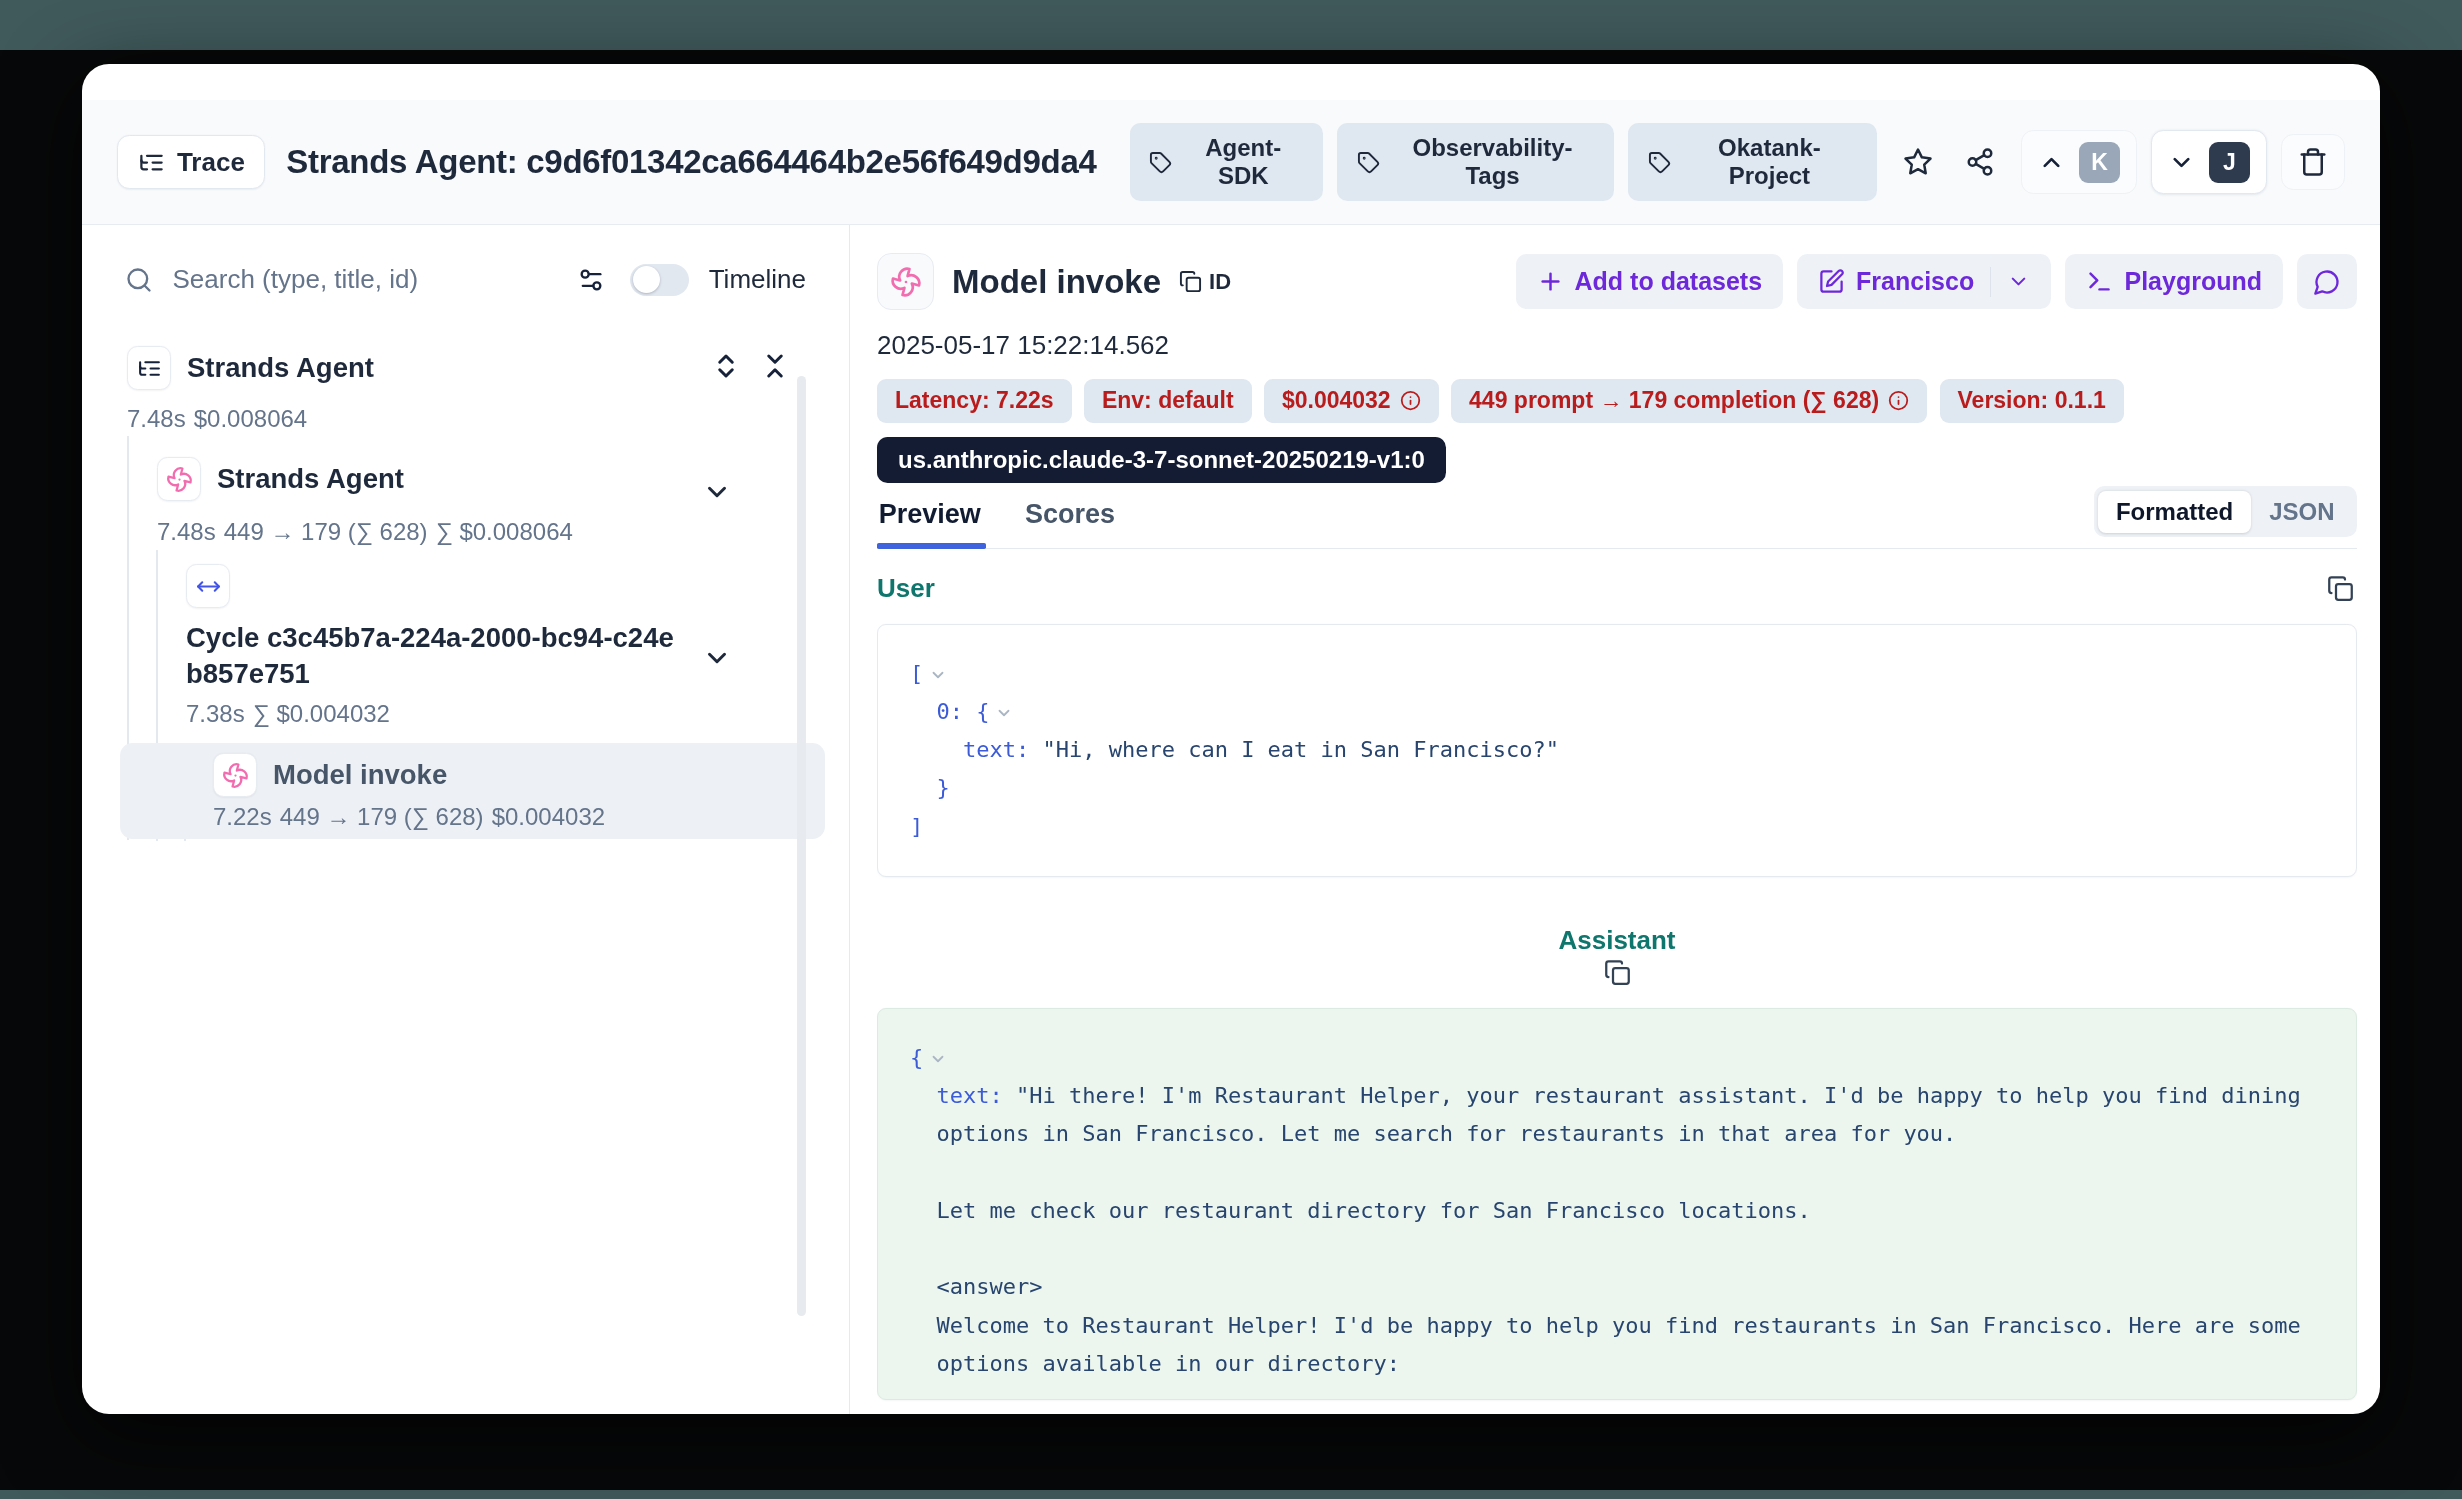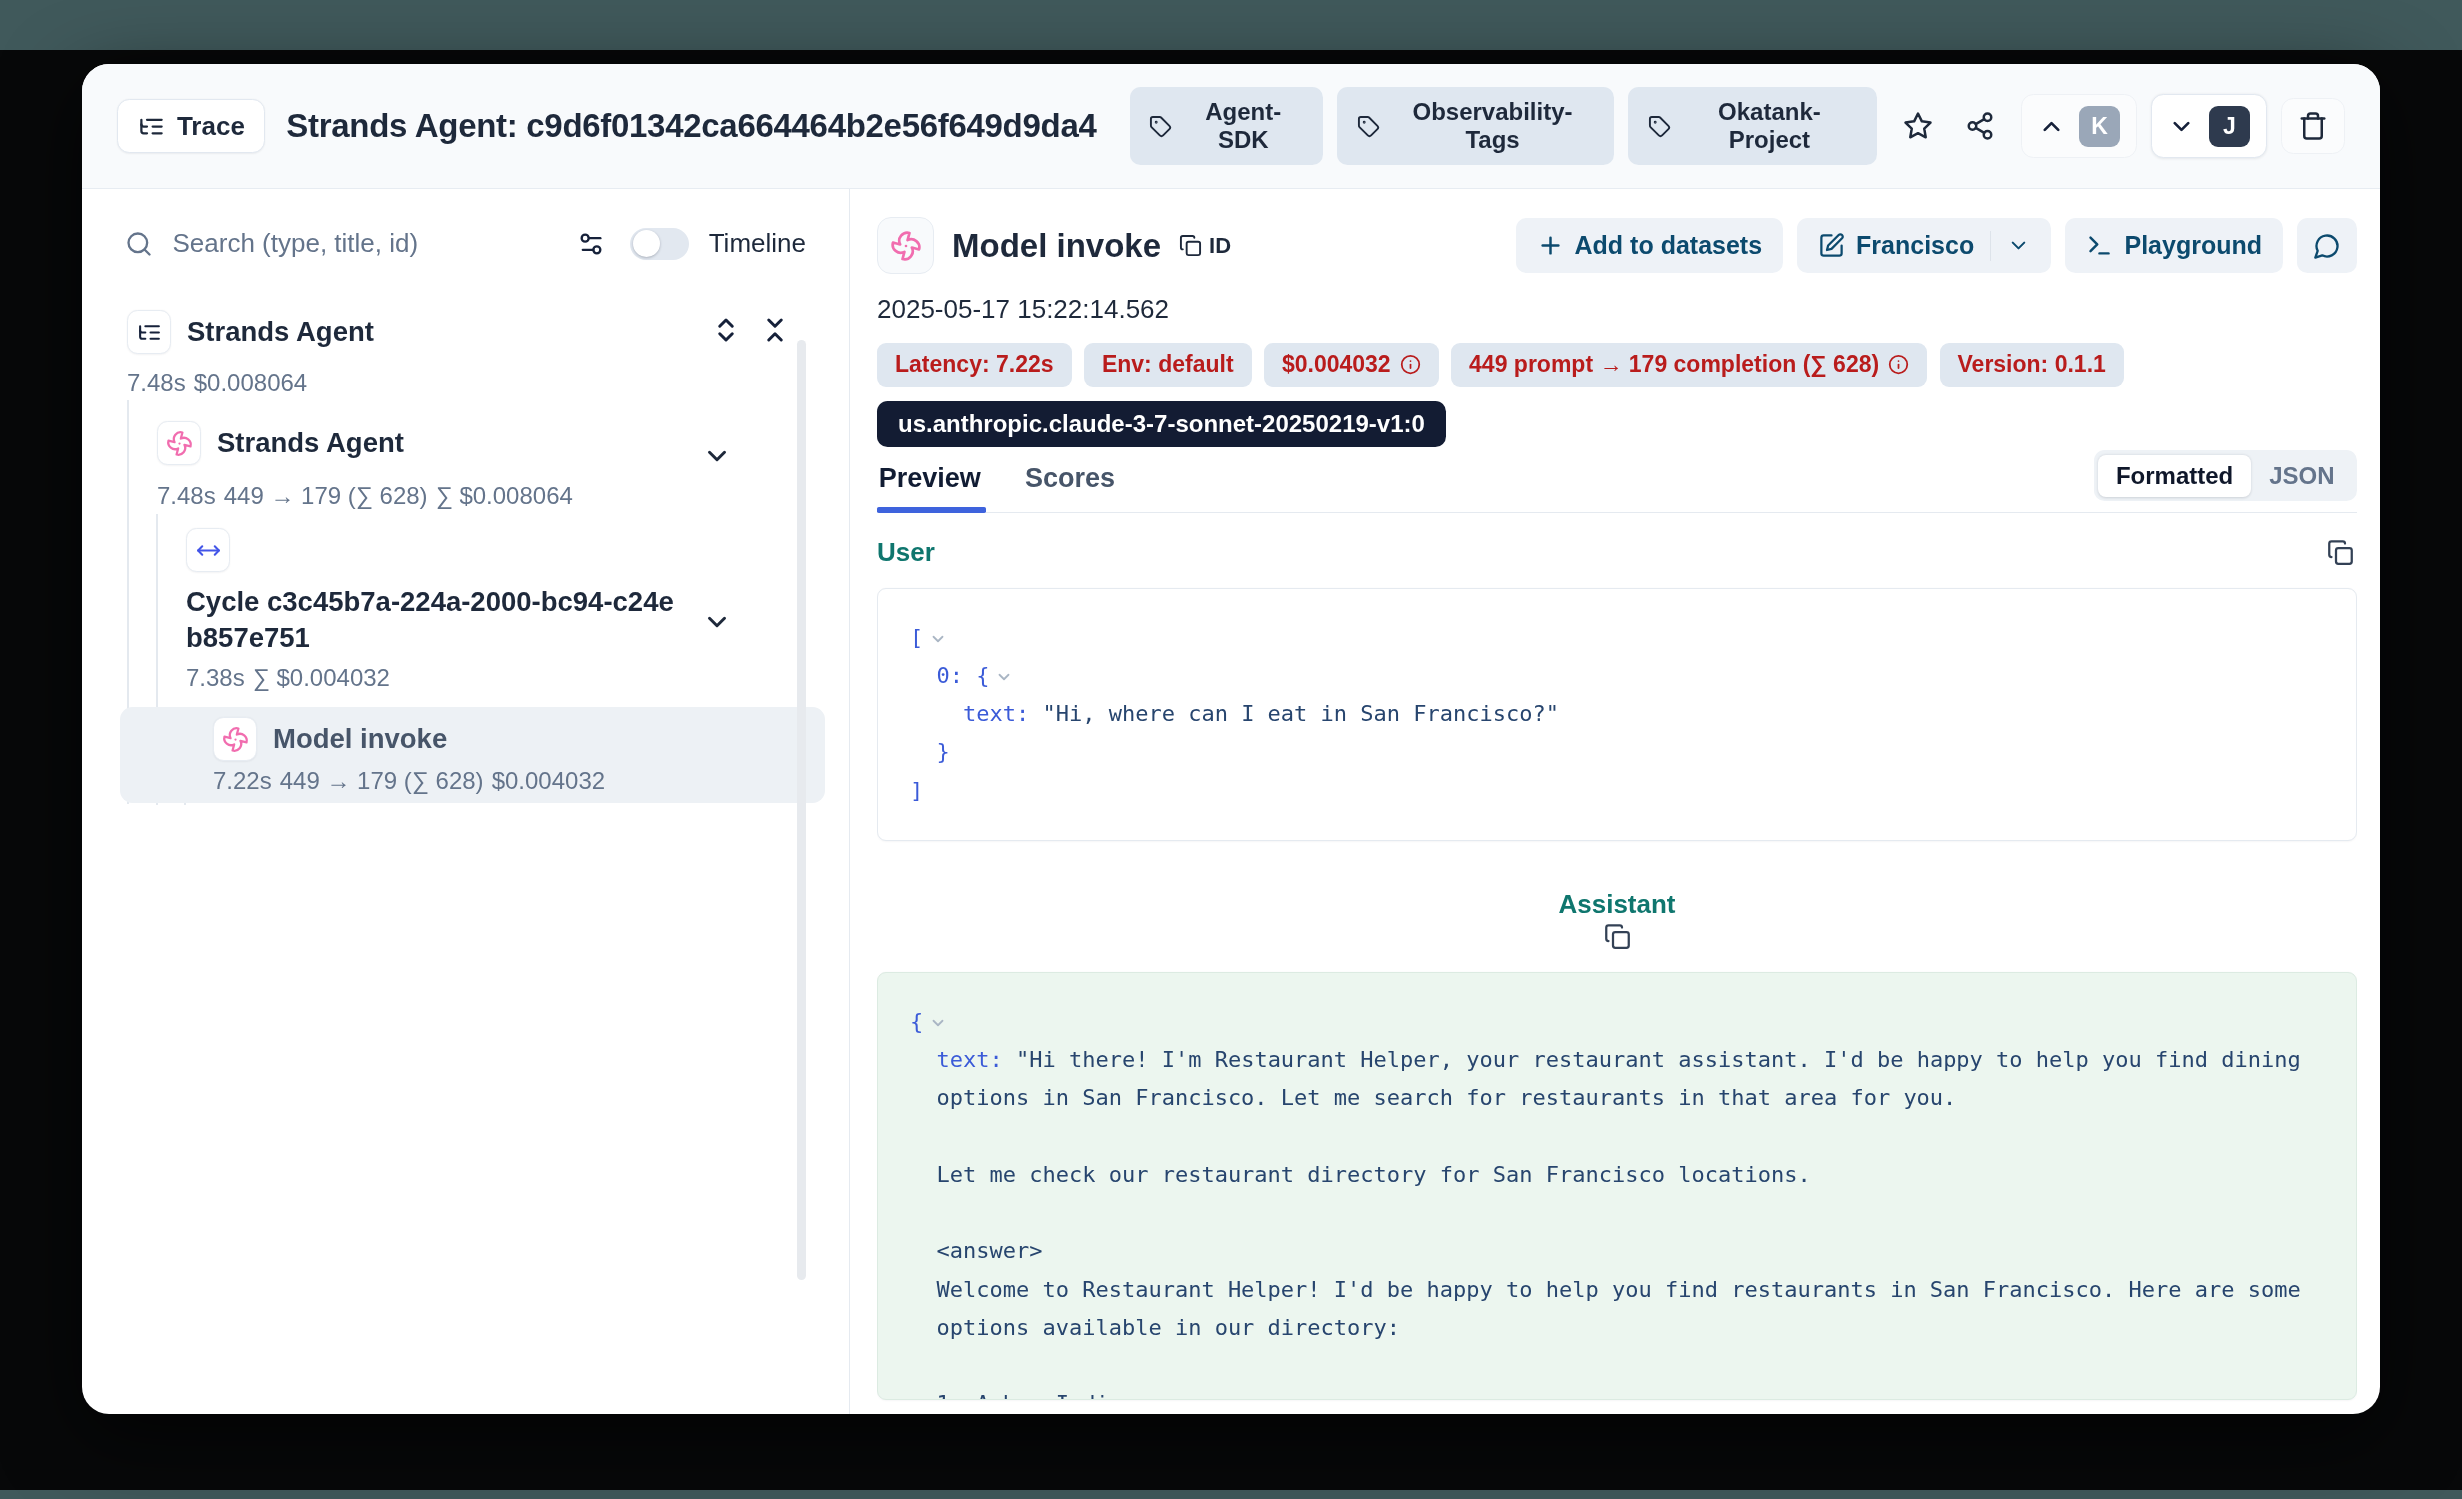--- a/index.html
+++ b/index.html
@@ -15,21 +15,21 @@
   .window {
     position: absolute; left: 82px; top: 64px; width: 2298px; height: 1350px;
     background: #ffffff; border-radius: 27px; overflow: hidden;
     box-shadow: 0 21px 80px rgba(0,0,0,.65);
     display: flex; flex-direction: column;
   }
   
   .topbar {
     height: 125px; flex: 0 0 125px; background: #f8fafc;
     border-bottom: 1.8px solid #e7ecf2;
-    display: flex; align-items: center; padding: 0 35px 0 35px; gap: 21px;
+    display: flex; align-items: center; padding: 0 35px 0 35px; gap: 21px; margin-top: 36px;
   }
   .trace-pill {
     display: flex; align-items: center; gap: 12.4px; background: #ffffff;
     border: 1.8px solid #e2e8f0; border-radius: 12.4px; padding: 10.6px 19.5px;
     font-size: 26px; font-weight: 700; color: #1e293b; box-shadow: 0 0.9px 1.8px rgba(15,23,42,.06);
   }
   .page-title { font-size: 33px; font-weight: 700; color: #1e293b; letter-spacing: -0.3px; white-space: nowrap; }
   .tags { display: flex; gap: 14px; margin-left: 12.4px; }
   .tag-pill {
     display: flex; align-items: center; gap: 10.6px; background: #dfe7f0; border: none;
@@ -83,21 +83,21 @@
   .detail-head { display: flex; align-items: center; gap: 18px; }
   .obs-badge {
     width: 57px; height: 57px; border-radius: 14px; border: 1.8px solid #e7ecf2; background: #f8fafc;
     display: flex; align-items: center; justify-content: center; flex: 0 0 57px;
   }
   .detail-title { font-size: 33px; font-weight: 700; color: #1e293b; }
   .id-chip { display: flex; align-items: center; gap: 7px; color: #1e293b; cursor: pointer; font-size: 22px; font-weight: 700; }
   .actions { margin-left: auto; display: flex; align-items: center; gap: 14px; }
   .action-btn {
     display: flex; align-items: center; gap: 11px; background: #eef2f7; border: none; border-radius: 10.6px;
-    height: 55px; padding: 0 21px; font-size: 25px; font-weight: 600; color: #0c4a6e; font-family: inherit; cursor: pointer;
+    height: 55px; padding: 0 21px; font-size: 25px; font-weight: 600; color: #6d28d9; font-family: inherit; cursor: pointer;
   }
   .split-right { border-left: 1.8px solid #dde3ea; margin-left: 5.3px; padding-left: 16px; height: 30px; display: flex; align-items: center; }
   .timestamp { margin-top: 19.5px; font-size: 26px; color: #1e293b; }
   .badge-row { margin-top: 18px; display: flex; gap: 12.4px; flex-wrap: wrap; }
   .meta-pill {
     display: flex; align-items: center; gap: 9px; background: #dfe7f0; border-radius: 9px;
     height: 44px; padding: 0 18px; font-size: 23px; font-weight: 700; color: #b91c1c; white-space: nowrap;
   }
   .model-pill {
     margin-top: 14px; align-self: flex-start; background: #131c33; color: #ffffff; border-radius: 10.6px;

